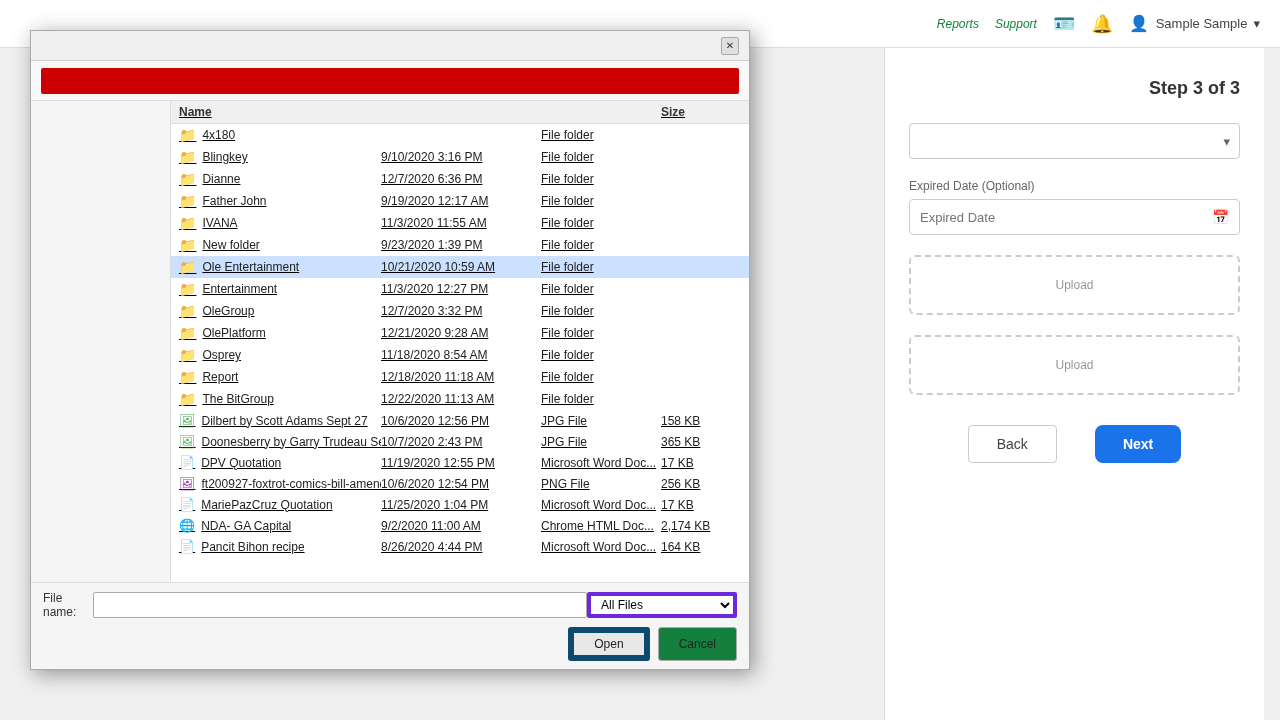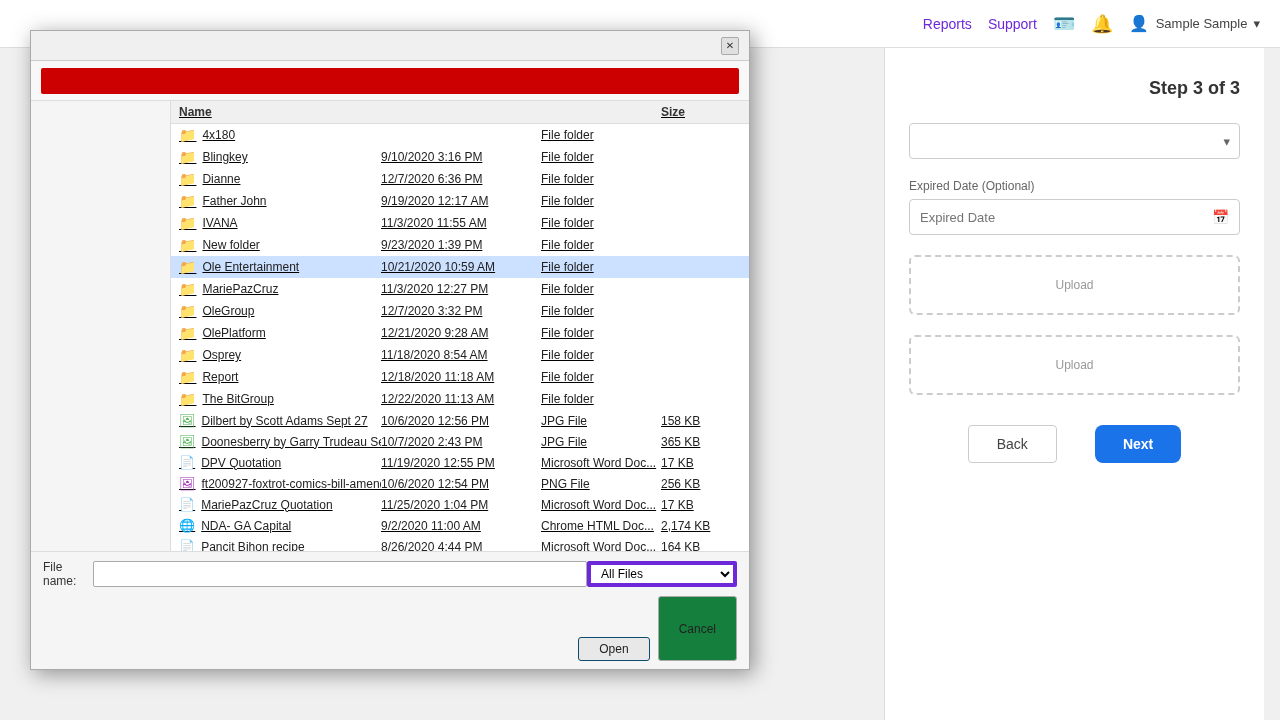--- a/index.html
+++ b/index.html
@@ -35,23 +35,24 @@
     }
 
     .nav-right {
       margin-left: auto;
       display: flex;
       align-items: center;
       gap: 16px;
     }
 
     .nav-item {
-      font-size: 14px;
-      color: #6d28d9;
-      cursor: pointer;
+      font-size: 12px;
+      color: #15803d;
+      cursor: pointer;
+      font-style: italic;
     }
 
     .nav-user {
       display: flex;
       align-items: center;
       gap: 6px;
       font-size: 13px;
       color: #444;
       cursor: pointer;
     }
@@ -371,23 +372,22 @@
 
     .dialog-btn {
       padding: 4px 20px;
       font-size: 12px;
       border-radius: 3px;
       cursor: pointer;
     }
 
     .dialog-btn-open {
       background: #e8e8e8;
-      border: 1px solid #0c4a6e;
+      border: 6px solid #0c4a6e;
       color: #222;
-      margin-top: 41px;
     }
 
     .dialog-btn-cancel {
       background: #15803d;
       border: 1px solid #aaa;
       color: #222;
     }
   </style>
 </head>
 <body>
@@ -530,21 +530,21 @@
       <span class="folder-icon">📁</span>
       <span>Ole Entertainment</span>
     </div>
     <span>10/21/2020 10:59 AM</span>
     <span>File folder</span>
     <span></span>
   </div>
           <div class="file-row">
     <div class="file-name-cell">
       <span class="folder-icon">📁</span>
-      <span>MariePazCruz</span>
+      <span>Entertainment</span>
     </div>
     <span>11/3/2020 12:27 PM</span>
     <span>File folder</span>
     <span></span>
   </div>
           <div class="file-row">
     <div class="file-name-cell">
       <span class="folder-icon">📁</span>
       <span>OleGroup</span>
     </div>

